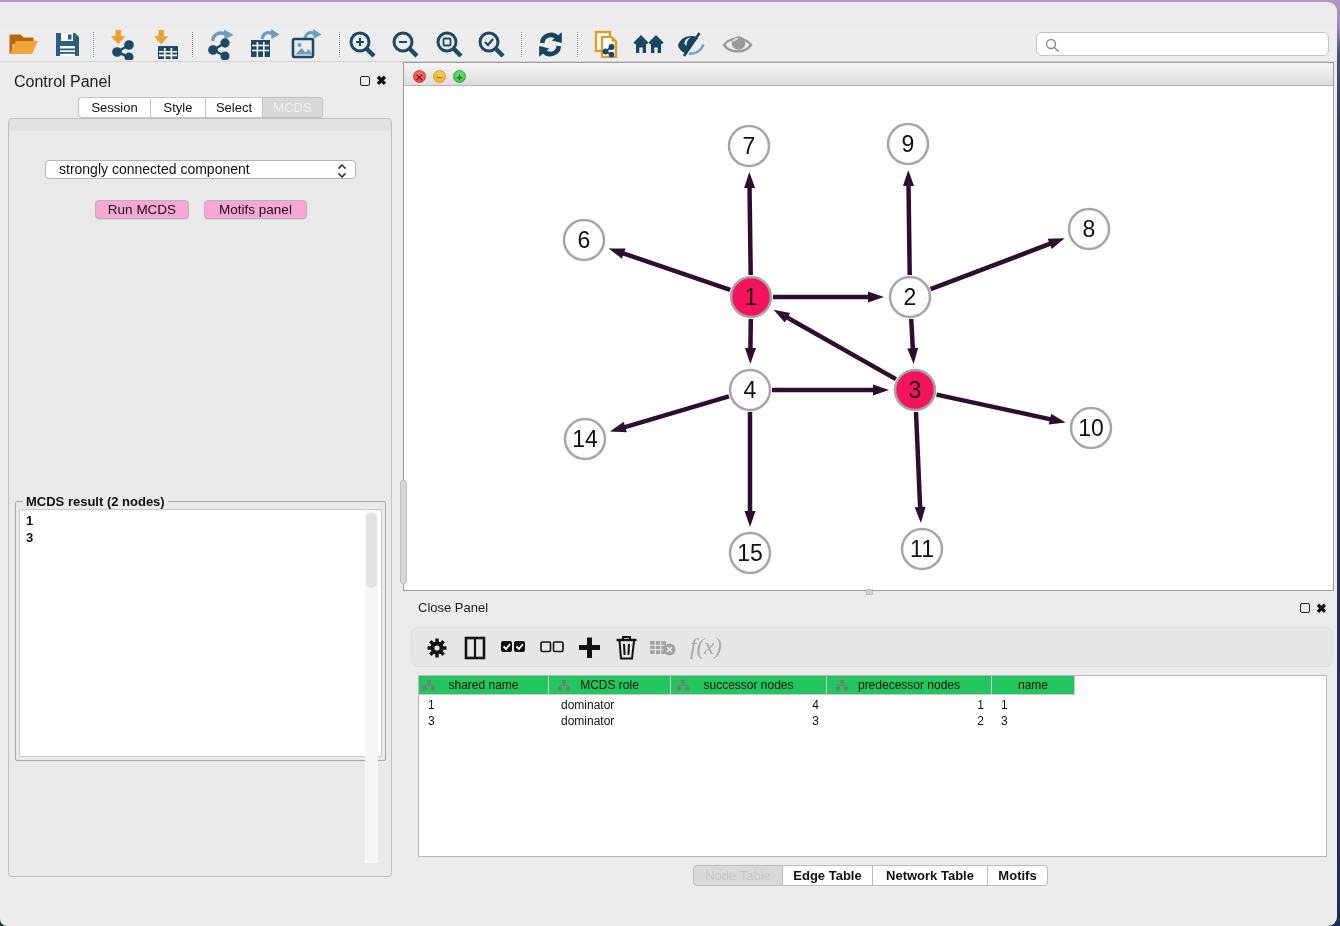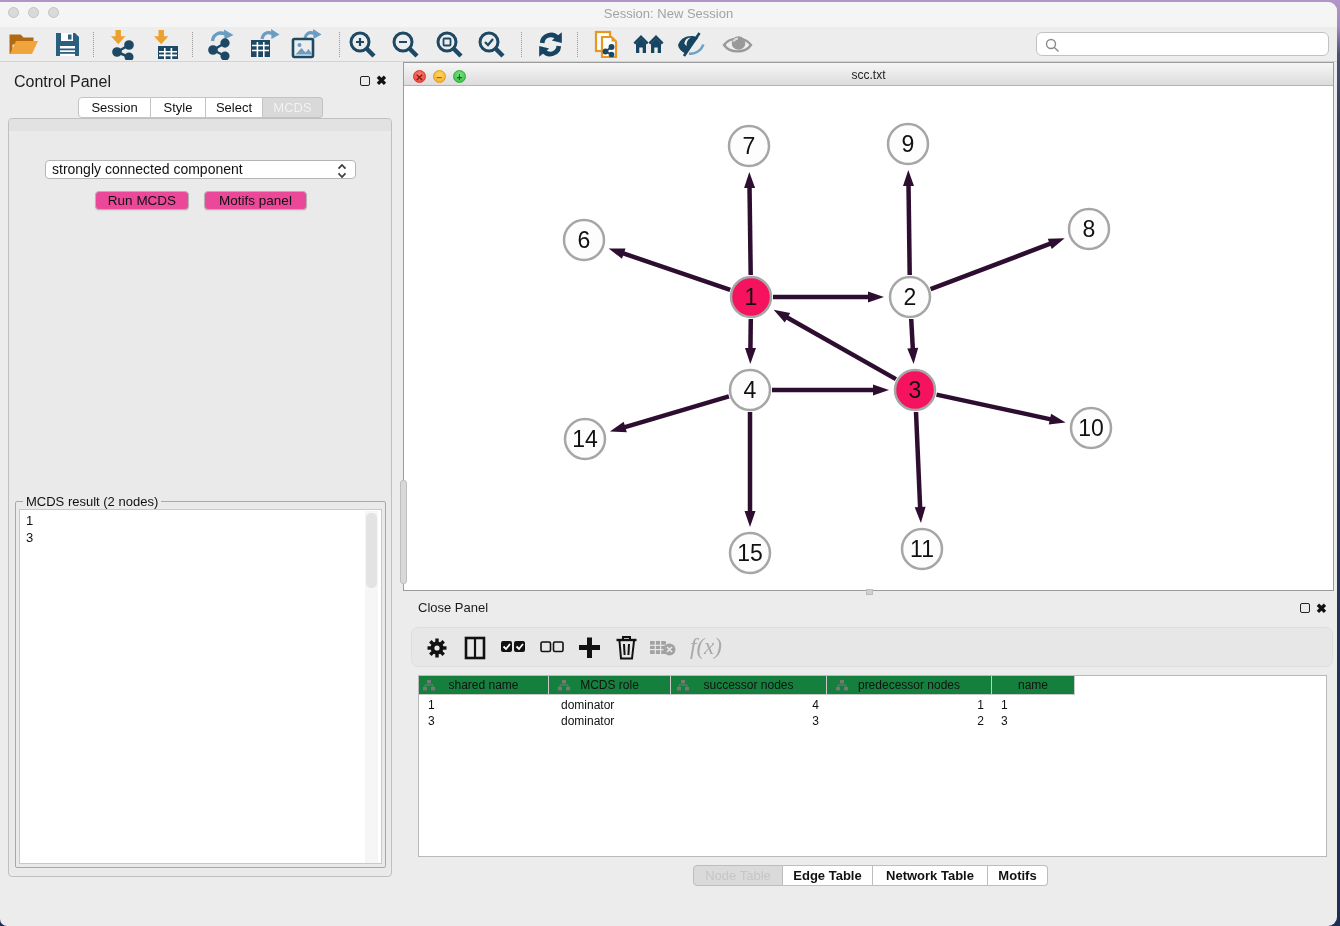--- a/index.html
+++ b/index.html
@@ -18,61 +18,55 @@
 
 #cp-head { position:absolute; left:14px; top:71px; font-size:16px; color:#1c1c1c; }
 #cp-float { position:absolute; left:360px; top:74px; width:10px; height:10px; border:1.5px solid #222; border-radius:2px; }
 #cp-close { position:absolute; left:376px; top:71px; font-size:13px; font-weight:bold; color:#111; }
 #cp-tabs { position:absolute; left:78px; top:95px; height:21px; display:flex; font-size:13px; }
 .cptab { background:#fff; border:1px solid #c3c3c3; border-left:none; color:#111; display:flex; align-items:center; justify-content:center; }
 .cptab:first-child { border-left:1px solid #c3c3c3; border-radius:4px 0 0 4px; }
 #cp-tab-mcds { background:#d9d9d9; color:#f3f3f3; border-radius:0 4px 4px 0; text-shadow:0 0 1px #cfcfcf; }
 #cp-body { position:absolute; left:8px; top:116px; width:384px; height:759px; background:#eaeaea; border:1px solid #c0c0c0; border-radius:4px; }
 #cp-opt { position:absolute; left:0; top:17px; width:100%; text-align:center; font-size:14px; line-height:14px; color:#1a1a1a; }
-#cp-select { position:absolute; left:36px; top:41px; width:311px; height:19px; background:#fff; border:1px solid #b5b5b5; border-radius:4px; font-size:14px; color:#111; line-height:17px; padding-left:6px; }
-.btn { position:absolute; top:72px; height:19px; background:#ec4899; border:1px solid #b4b4b4; border-radius:4px; font-size:13.5px; color:#111; text-align:center; line-height:17px; box-shadow:0 1px 1px rgba(0,0,0,0.08); }
-#fieldset { position:absolute; left:6px; top:382px; width:371px; height:367px; border:1px solid #a8a8a8; border-radius:2px; }
+#cp-select { position:absolute; left:36px; top:41px; width:311px; height:19px; background:#fff; border:1px solid #b5b5b5; border-radius:4px; font-size:14px; color:#111; line-height:17px; padding-left:13px; }
+.btn { position:absolute; top:81px; height:19px; background:#f9a8d4; border:1px solid #b4b4b4; border-radius:4px; font-size:13.5px; color:#111; text-align:center; line-height:17px; box-shadow:0 1px 1px rgba(0,0,0,0.08); }
+#fieldset { position:absolute; left:6px; top:382px; width:371px; height:260px; border:1px solid #a8a8a8; border-radius:2px;font-weight:bold; }
 #fs-legend { position:absolute; left:7px; top:-8px; background:#eaeaea; padding:0 3px; font-size:13px; color:#111; }
 #fs-text { position:absolute; left:3px; top:7px; right:3px; bottom:3px; background:#fff; border:1px solid #c9c9c9; font-size:13px; color:#111; line-height:17px; padding:2px 0 0 6px; }
 #fs-scroll { position:absolute; right:3px; top:1px; width:13px; height:352px; background:#f6f6f6; }
 #fs-thumb { position:absolute; left:1px; top:2px; width:11px; height:75px; background:#e3e3e3; border-radius:5px; }
 
 #net { position:absolute; left:403px; top:60px; width:931px; height:529px; border:1px solid #9b9b9b; background:#fff; }
 #net-titlebar { position:absolute; left:0; top:0; width:100%; height:23px; background:linear-gradient(180deg,#f6f6f6,#dcdcdc); border-bottom:1px solid #b4b4b4; }
 #net-title { position:absolute; top:5px; width:100%; text-align:center; font-size:12px; color:#222; }
 .mac { position:absolute; top:7px; width:13px; height:13px; border-radius:50%; font-size:10px; line-height:13px; text-align:center; font-weight:bold; }
 #graph { position:absolute; left:0; top:22px; }
 
 #tp-head { position:absolute; left:418px; top:598px; font-size:13px; color:#1c1c1c; }
 #tp-float { position:absolute; left:1300px; top:601px; width:10px; height:10px; border:1.5px solid #222; border-radius:2px; }
 #tp-close { position:absolute; left:1316px; top:599px; font-size:13px; font-weight:bold; color:#111; }
 #tp-toolbar { position:absolute; left:411px; top:625px; width:922px; height:40px; background:#e7e7e7; border:1px solid #dedede; border-radius:7px;text-align:right; }
 #tbl { position:absolute; left:418px; top:673px; width:909px; height:182px; background:#fff; border:1px solid #b9b9b9; font-size:12px; }
-.th { position:absolute; top:0; height:19px; background:#15803d; border-right:1px solid #c9c9c9; border-bottom:1px solid #c9c9c9; text-align:center; line-height:19px; color:#111; }
+.th { position:absolute; top:0; height:19px; background:#22c55e; border-right:1px solid #c9c9c9; border-bottom:1px solid #c9c9c9; text-align:center; line-height:19px; color:#111; }
 .td { position:absolute; font-size:12px; color:#111; height:16px; line-height:16px; }
 
 #btabs { position:absolute; left:693px; top:863px; height:21px; display:flex; font-size:13px; font-weight:bold; }
 .btab { background:#fff; border:1px solid #bdbdbd; border-left:none; color:#111; display:flex; align-items:center; justify-content:center; }
 #btab-node { background:#dadada; color:#c6c6c6; border-left:1px solid #bdbdbd; border-radius:4px 0 0 4px; font-weight:normal; }
 .btab:last-child { border-radius:0 4px 4px 0; }
 
 #statusbar { position:absolute; left:0; top:887px; width:100%; height:37px; background:#ededed; border-top:1px solid #c9c9c9; }
 #sb-btn { position:absolute; left:10px; top:10px; width:28px; height:20px; background:#fdfdfd; border:1px solid #b9b9b9; }
 #mem-btn { position:absolute; left:1255px; top:8px; width:74px; height:24px; background:#f6f6f6; border:1px solid #a9a9a9; font-size:12px; color:#111; line-height:22px; text-align:center; }
 svg text { font-family:"Liberation Sans", sans-serif; }
 </style>
 </head>
 <body>
 <div id="win">
-  <div id="titlebar">
-    <div class="tl" style="left:8px"></div>
-    <div class="tl" style="left:28px"></div>
-    <div class="tl" style="left:48px"></div>
-    <div id="title-text">Session: New Session</div>
-  </div>
   <div id="toolbar">
     <svg class="ticon" style="left:8px" width="31" height="31" viewBox="0 0 31 31">
         <path d="M3 7 h9 l3 3 h9 v4 H3 z M3 7 v18" stroke="#b26a12" stroke-width="3" fill="#b26a12"></path>
         <path d="M2 25 L8 12 h22 L24 25 Z" fill="#f2a43c"></path>
       </svg>
     <svg class="ticon" style="left:52px" width="31" height="31" viewBox="0 0 31 31">
         <path d="M4 4 h19 l4 4 v19 H4 Z" fill="#2b5f80"></path>
         <rect x="9" y="4" width="12" height="8" fill="#fff"></rect>
         <rect x="16" y="5.5" width="3.5" height="5" fill="#2b5f80"></rect>
         <rect x="8" y="17" width="15" height="10" fill="#fff"></rect>
@@ -228,21 +222,20 @@
             <div id="fs-thumb"></div>
           </div>
       </div>
     </div>
   </div>
   <div id="net">
     <div id="net-titlebar">
       <div class="mac" style="left:9px;background:radial-gradient(circle at 50% 35%,#f87d73,#ea3e35);color:#8e1511;border:1px solid #d8352c">✕</div>
       <div class="mac" style="left:29px;background:radial-gradient(circle at 50% 35%,#ffd75e,#f5a623);color:#9a6003;border:1px solid #e09c22">−</div>
       <div class="mac" style="left:49px;background:radial-gradient(circle at 50% 35%,#7ee085,#2dbd3a);color:#0e6e15;border:1px solid #29ad34">+</div>
-      <div id="net-title">scc.txt</div>
     </div>
     <svg id="graph" width="929" height="505" viewBox="0 0 929 505">
       <g stroke="#2e0e30" stroke-width="4.5">
         <line x1="346.7" y1="190.0" x2="345.5" y2="101.0"></line>
         <line x1="326.2" y1="204.9" x2="217.9" y2="167.9"></line>
         <line x1="369.0" y1="212.0" x2="466.0" y2="212.0"></line>
         <line x1="346.8" y1="234.0" x2="346.4" y2="265.0"></line>
         <line x1="505.7" y1="190.0" x2="504.5" y2="99.0"></line>
         <line x1="526.6" y1="204.2" x2="647.6" y2="158.2"></line>
         <line x1="507.2" y1="234.0" x2="508.9" y2="265.1"></line>

